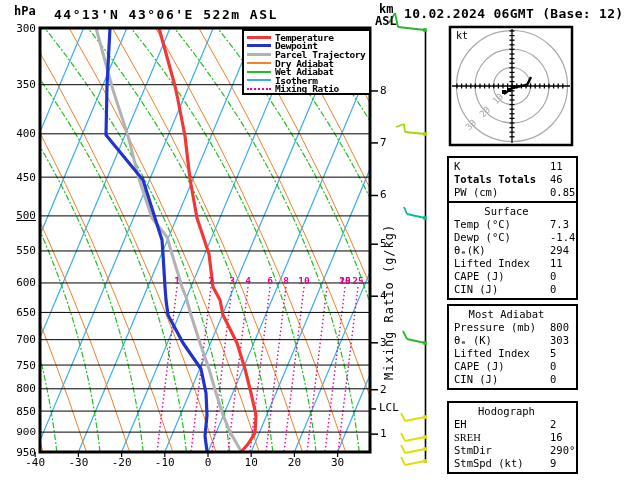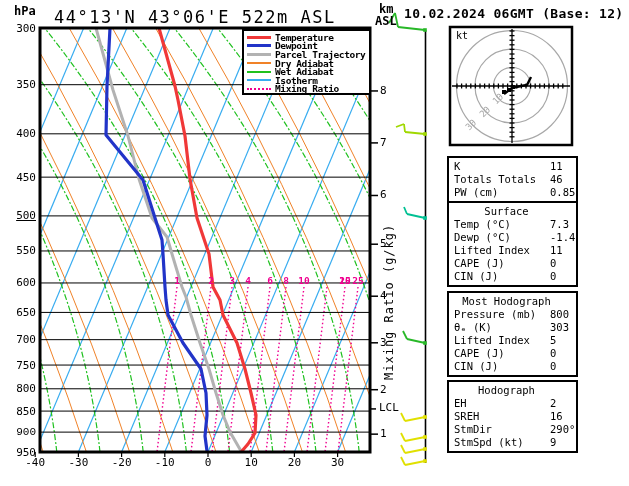--- a/index.html
+++ b/index.html
@@ -1,20 +1,20 @@
 <!DOCTYPE html>
 <html><head>
 <meta charset="utf-8">
 <style>
   html,body{margin:0;padding:0;background:#ffffff;}
   #app{position:relative;width:629px;height:486px;background:#ffffff;
        font-family:"DejaVu Sans Mono", monospace;color:#000;overflow:hidden;}
   .lbl{position:absolute;white-space:nowrap;}
   #chart-svg{position:absolute;left:0;top:0;}
-  .ttl{font-weight:normal;font-size:17px;letter-spacing:1.5px;}
+  .ttl{font-weight:bold;font-size:13px;letter-spacing:1.5px;}
   .date{font-weight:bold;font-size:13px;letter-spacing:0.3px;}
   .unit{font-weight:bold;font-size:12px;}
   .ptick{font-size:11px;width:34px;text-align:right;}
   .ttick{font-size:11px;transform:translateX(-50%);}
   .kmtick{font-size:11px;}
   .axistitle{font-size:13px;}
   .mrlabel{font-size:9.5px;font-weight:bold;transform:translateX(-50%);}
   .mraxis{font-size:12px;writing-mode:vertical-rl;transform:rotate(180deg);letter-spacing:1px;}
   #legend{position:absolute;left:242px;top:29px;width:129px;height:66px;background:#fff;
           border:2px solid #000;box-sizing:border-box;padding:2px 0 0 3px;}
@@ -347,41 +347,42 @@
         <div class="leg-swatch" style="border-top: 2px dotted rgb(240, 0, 144);"></div>
         <div class="leg-label" style="">Mixing Ratio</div>
       </div>
     </div>
 
   <div class="lbl hodo-kt" style="left:456px;top:30px;">kt</div>
 
   <div id="stats">
       <div class="statbox" style="margin-top:0px;">
         <div class="sb-row" style=""><div class="sb-lab" style="display: inline;">K</div><div class="sb-val" style="">11</div></div>
-        <div class="sb-row" style=""><div class="sb-lab" style="display: inline;">Totals Totals</div><div class="sb-val" style="">46</div></div>
+        <div class="sb-row" style=""><div class="sb-lab" style="display: inline; font-weight: bold;">Totals Totals</div><div class="sb-val" style="">46</div></div>
         <div class="sb-row" style=""><div class="sb-lab" style="display: inline;">PW (cm)</div><div class="sb-val" style="">0.85</div></div>
       </div>
       <div class="statbox" style="margin-top:-2px;">
         <div class="sb-title" style="">Surface</div>
         <div class="sb-row" style=""><div class="sb-lab" style="display: inline;">Temp (°C)</div><div class="sb-val" style="">7.3</div></div>
         <div class="sb-row" style=""><div class="sb-lab" style="display: inline;">Dewp (°C)</div><div class="sb-val" style="">-1.4</div></div>
+        <div class="sb-row" style=""><div class="sb-lab" style="display: inline;">θₑ(K)</div><div class="sb-val" style="">294</div></div>
         <div class="sb-row" style=""><div class="sb-lab" style="display: inline;">Lifted Index</div><div class="sb-val" style="">11</div></div>
         <div class="sb-row" style=""><div class="sb-lab" style="display: inline;">CAPE (J)</div><div class="sb-val" style="">0</div></div>
         <div class="sb-row" style=""><div class="sb-lab" style="display: inline;">CIN (J)</div><div class="sb-val" style="">0</div></div>
       </div>
       <div class="statbox" style="margin-top:4px;">
-        <div class="sb-title" style="">Most Hodograph</div>
+        <div class="sb-title" style="">Most Adiabat</div>
         <div class="sb-row" style=""><div class="sb-lab" style="display: inline;">Pressure (mb)</div><div class="sb-val" style="">800</div></div>
         <div class="sb-row" style=""><div class="sb-lab" style="display: inline;">θₑ (K)</div><div class="sb-val" style="">303</div></div>
         <div class="sb-row" style=""><div class="sb-lab" style="display: inline;">Lifted Index</div><div class="sb-val" style="">5</div></div>
         <div class="sb-row" style=""><div class="sb-lab" style="display: inline;">CAPE (J)</div><div class="sb-val" style="">0</div></div>
         <div class="sb-row" style=""><div class="sb-lab" style="display: inline;">CIN (J)</div><div class="sb-val" style="">0</div></div>
       </div>
-      <div class="statbox" style="margin-top:3px;">
+      <div class="statbox" style="margin-top:11px;">
         <div class="sb-title" style="">Hodograph</div>
         <div class="sb-row" style=""><div class="sb-lab" style="display: inline;">EH</div><div class="sb-val" style="">2</div></div>
-        <div class="sb-row" style=""><div class="sb-lab" style="display: inline;">SREH</div><div class="sb-val" style="">16</div></div>
+        <div class="sb-row" style=""><div class="sb-lab" style="display: inline; font-family: Liberation Serif, serif;">SREH</div><div class="sb-val" style="">16</div></div>
         <div class="sb-row" style=""><div class="sb-lab" style="display: inline;">StmDir</div><div class="sb-val" style="">290°</div></div>
         <div class="sb-row" style=""><div class="sb-lab" style="display: inline;">StmSpd (kt)</div><div class="sb-val" style="">9</div></div>
       </div>
     </div>
 
 </div>
 
 </body></html>

